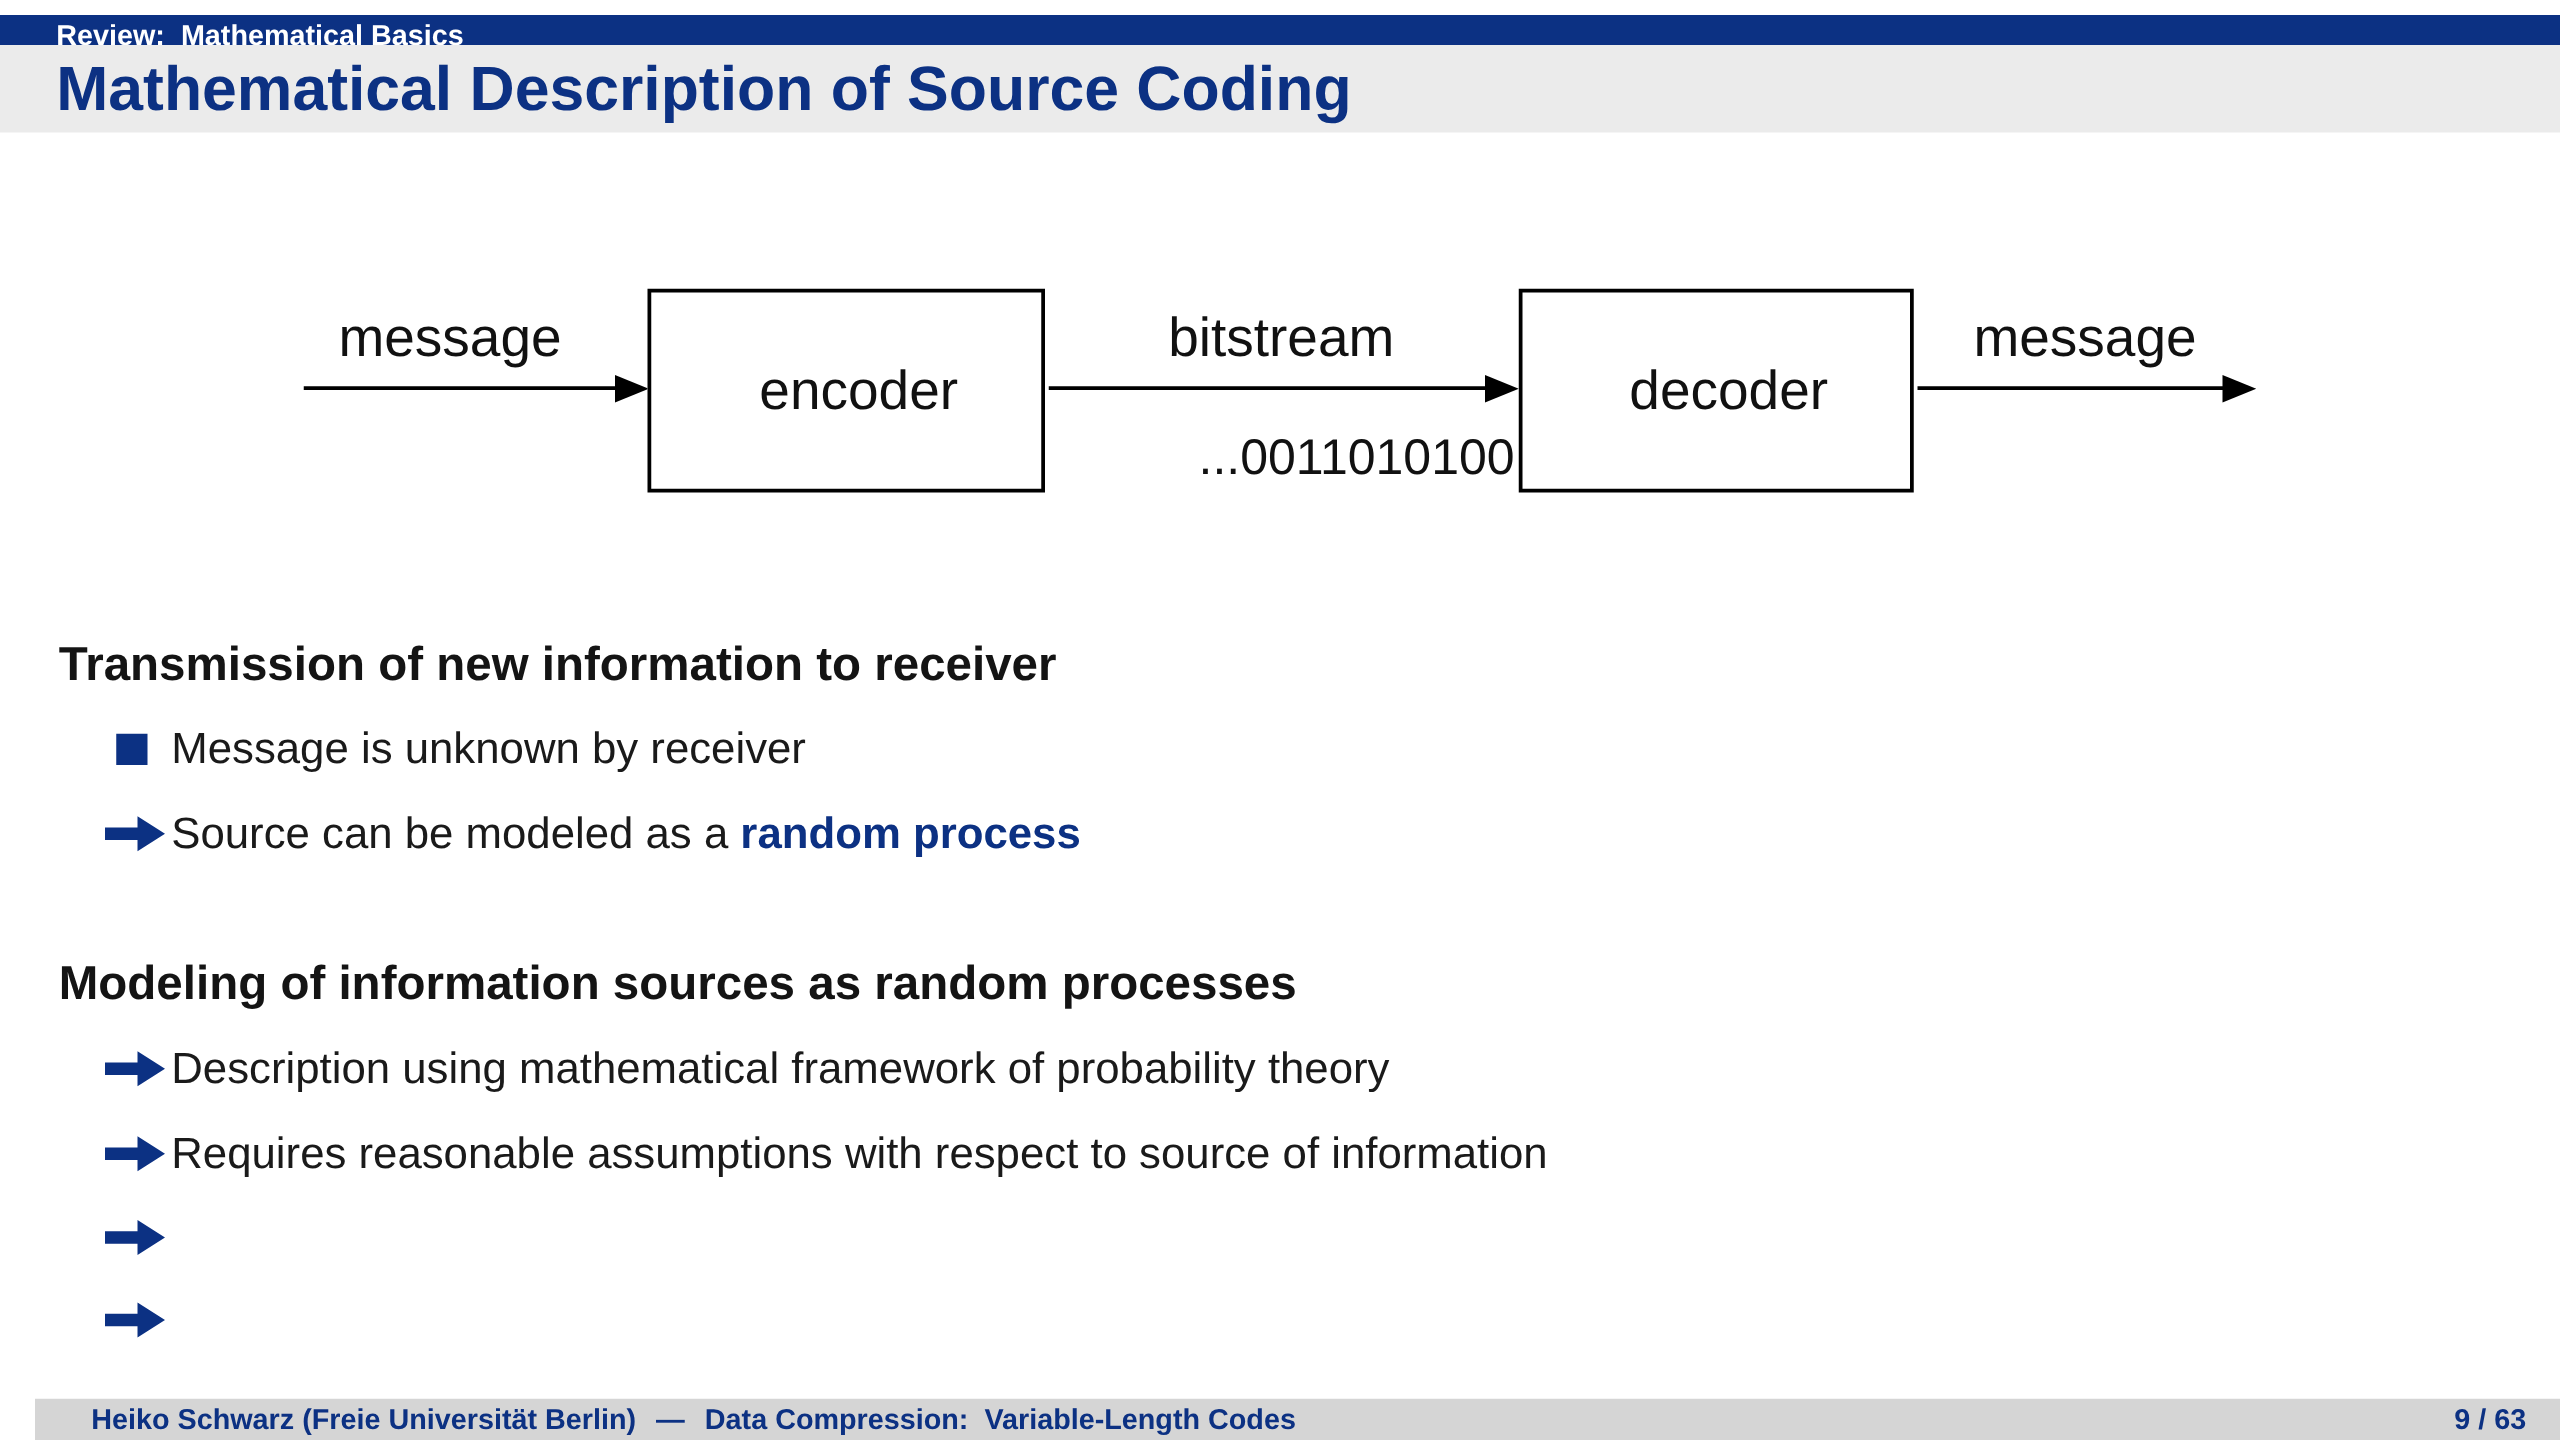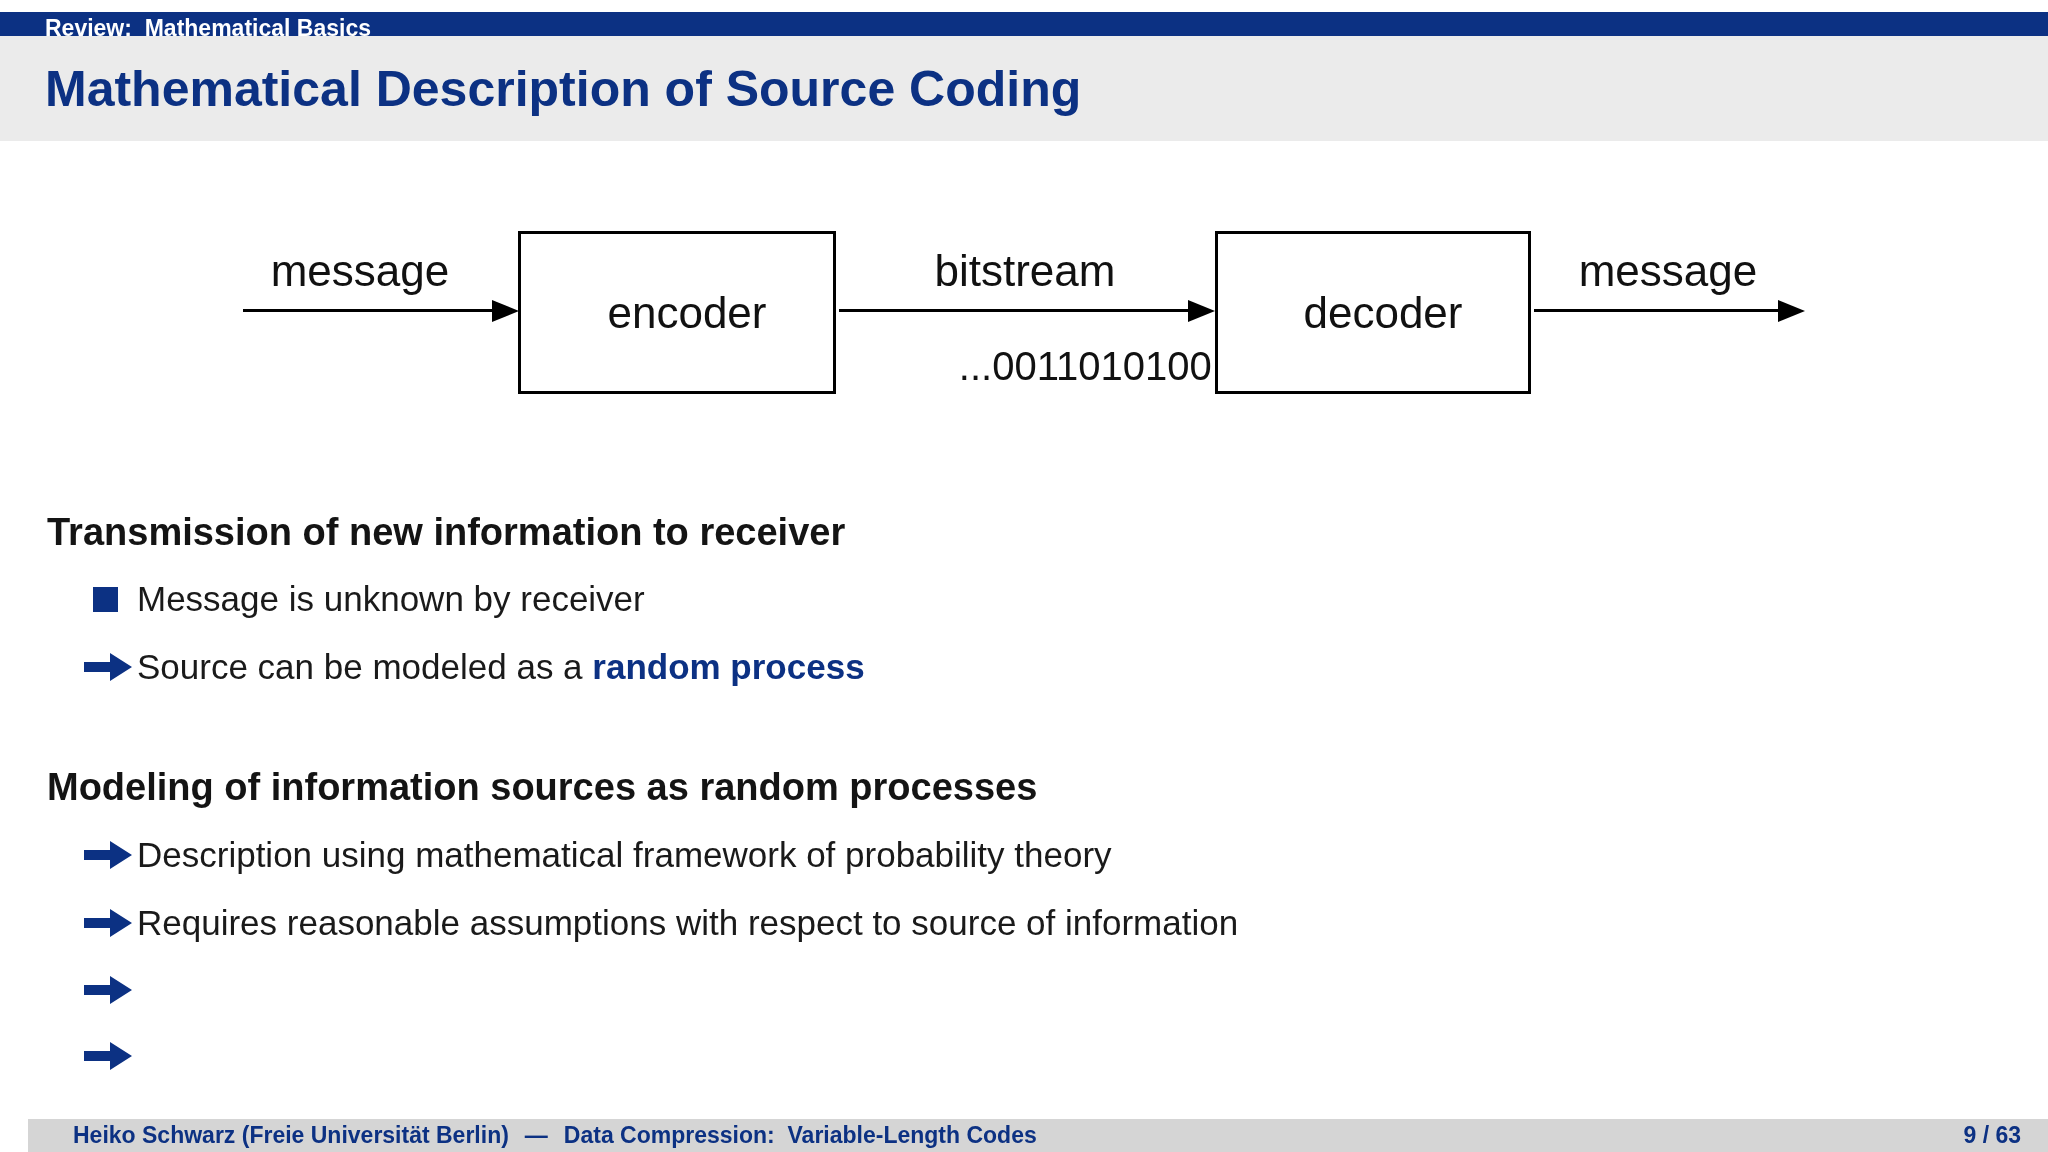--- a/index.html
+++ b/index.html
@@ -13,21 +13,21 @@
   .topbar{
     position:absolute;left:0;top:12px;width:2048px;height:36px;
     background:#0c3183;border-bottom:3px solid #a9bad8;box-sizing:border-box;
     display:flex;align-items:center;
   }
   .topbar .bartext{
     color:#ffffff;font-weight:bold;font-size:23px;margin-left:45px;white-space:pre;
   }
   
   .titleband{
-    position:absolute;left:0;top:36px;width:2048px;height:105px;
+    position:absolute;left:0;top:36px;width:2048px;height:70px;
     background:#ebebeb;display:flex;align-items:center;
   }
   .titleband .titletext{
     color:#0c3183;font-weight:bold;font-size:50px;margin-left:45px;white-space:pre;
   }
   
   .dbox{
     position:absolute;box-sizing:border-box;border:3px solid #000;background:#fff;
     display:flex;align-items:center;justify-content:center;
     font-size:44px;color:#111;padding-left:20px;

